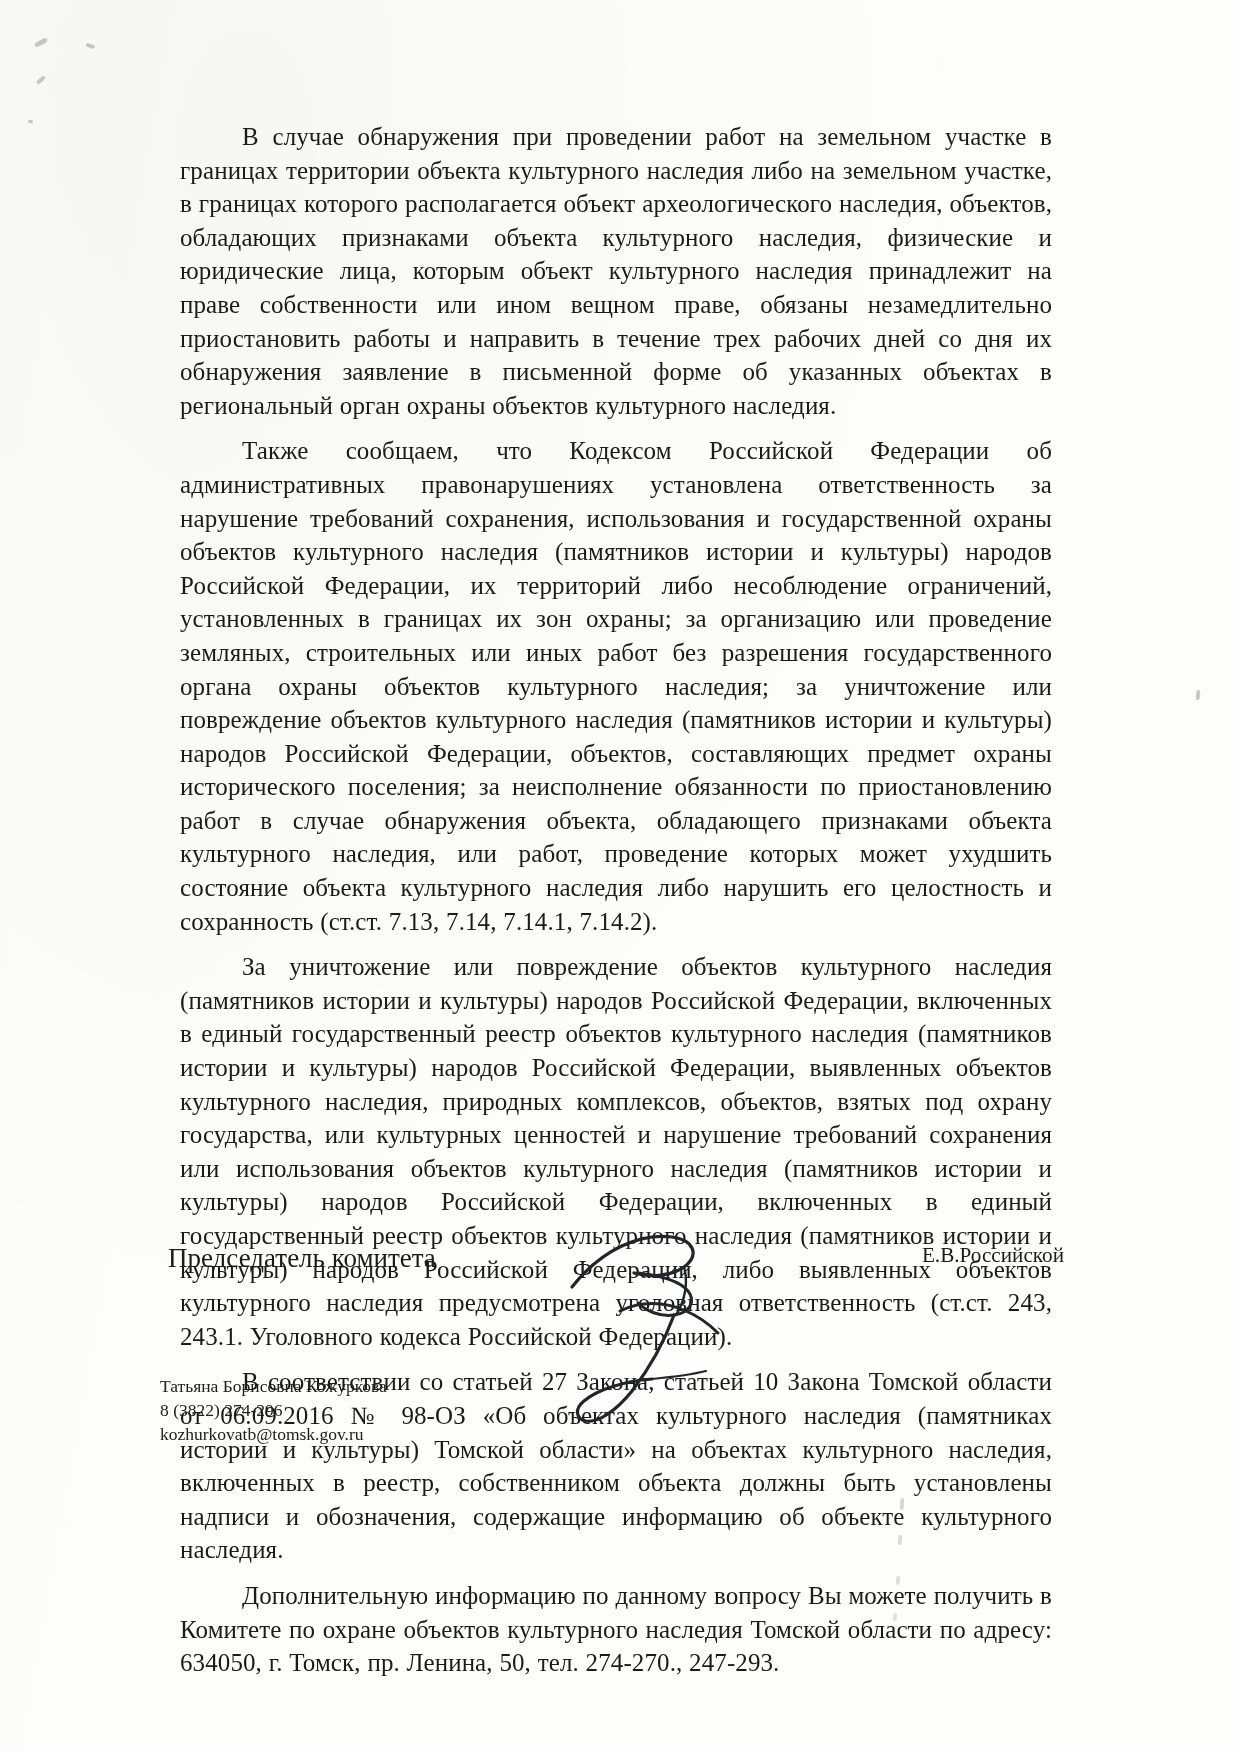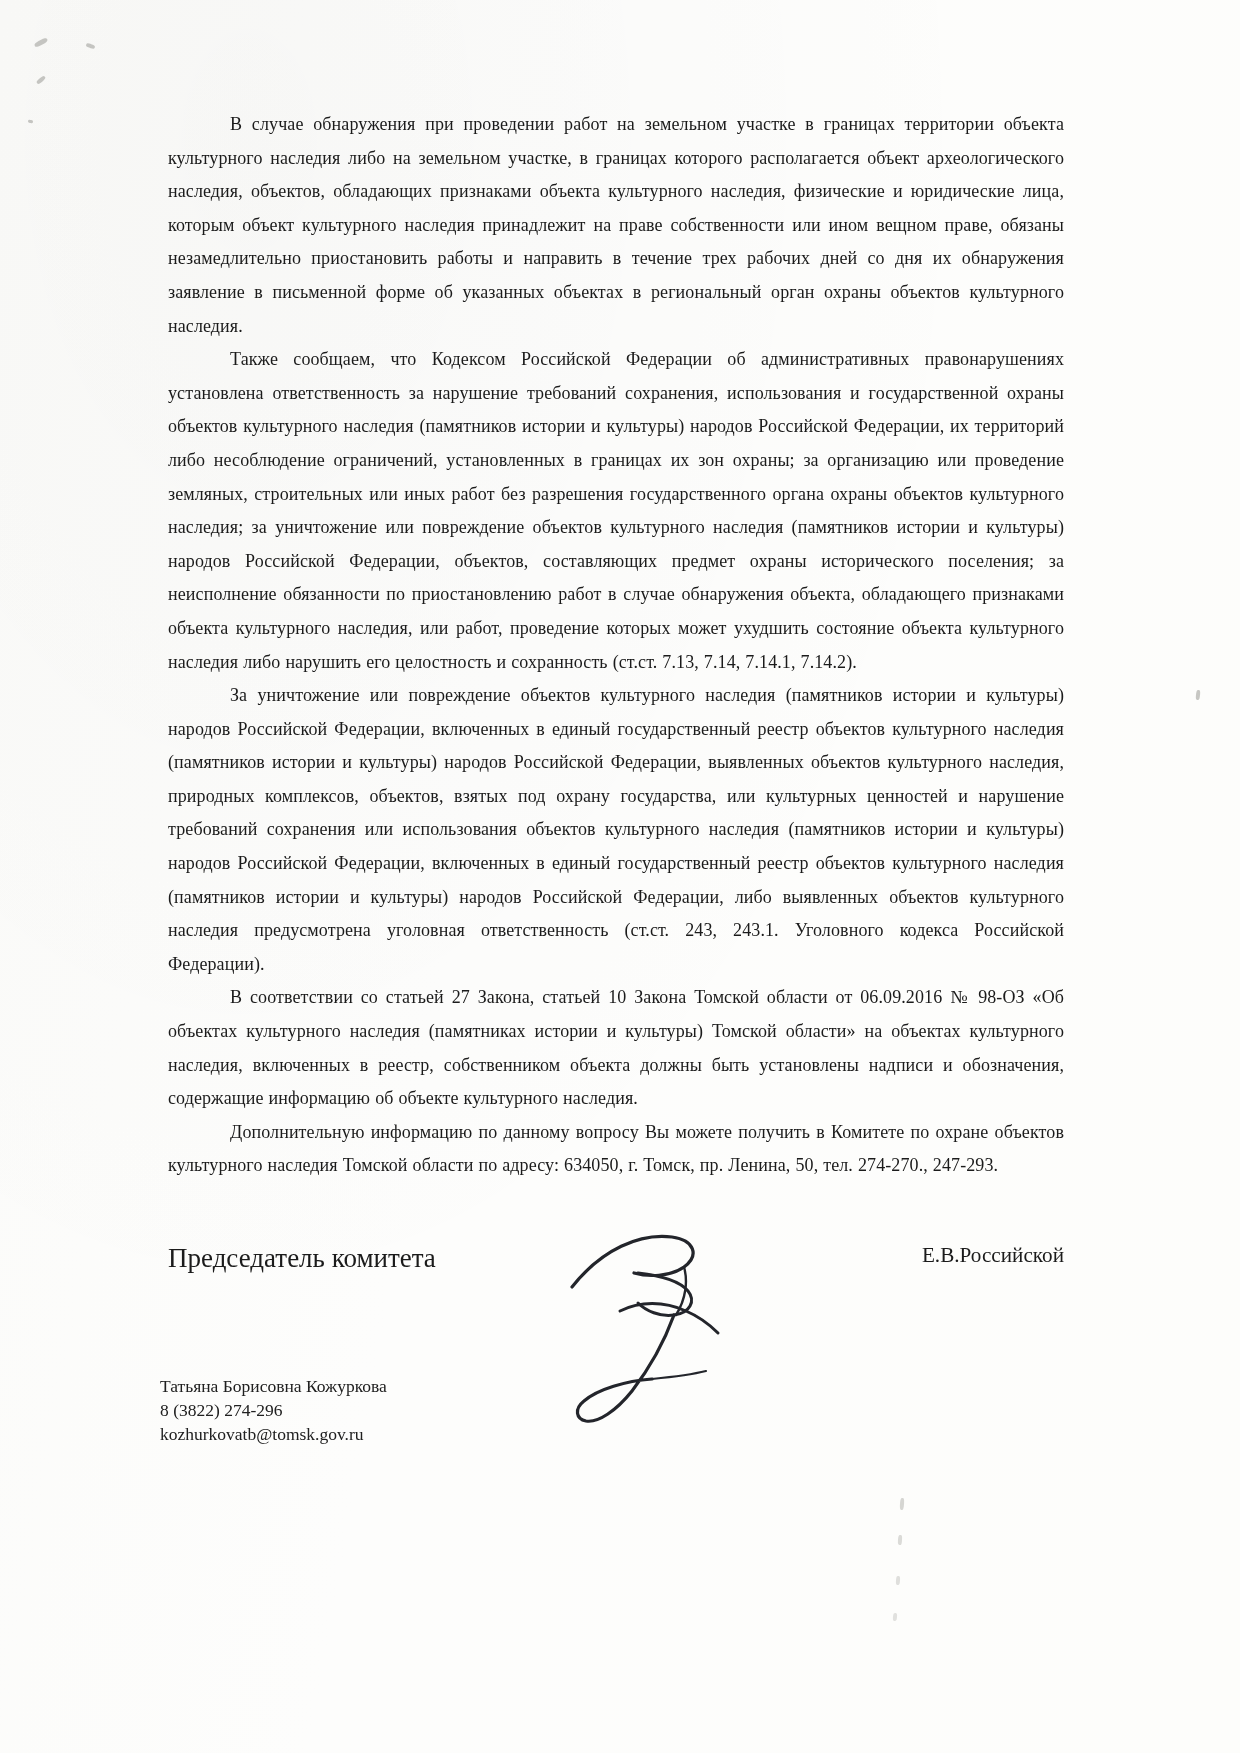--- a/index.html
+++ b/index.html
@@ -43,22 +43,22 @@
   .speck.s9 { left: 893px; top: 1613px; width: 4px; height: 8px; transform: rotate(4deg); opacity:.28; }
 
   .content {
     position: absolute;
     left: 168px;
     top: 108px;
     width: 896px;
   }
 
   p.body-par {
-    margin: 0;
-    font-size: 18px;
+    margin: 12px;
+    font-size: 25px;
     line-height: 33.6px;
     text-align: justify;
     text-indent: 62px;
     letter-spacing: .1px;
     word-spacing: .4px;
   }
 
   .sign-block {
     position: absolute;
     left: 168px;

